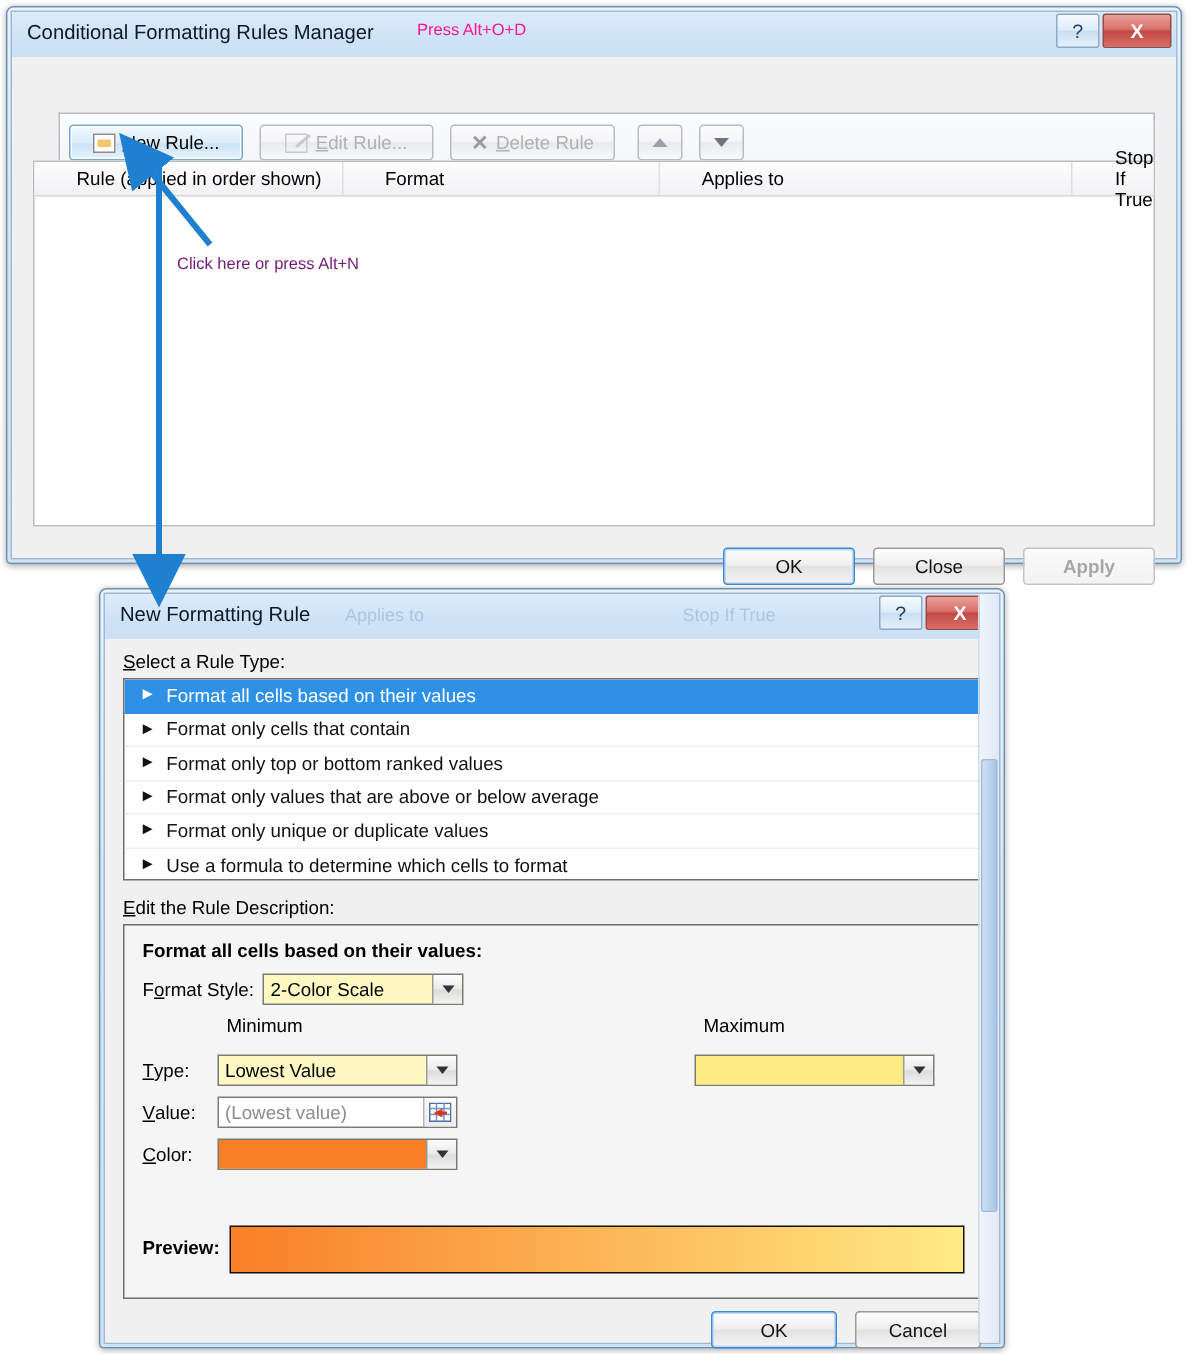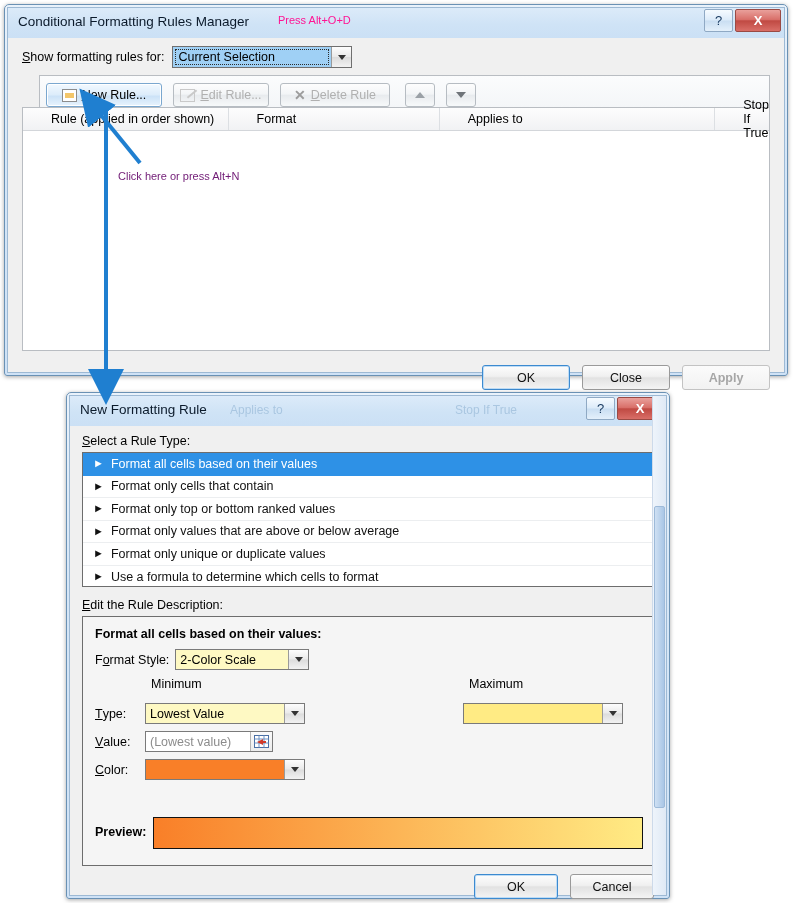--- a/index.html
+++ b/index.html
@@ -145,21 +145,21 @@
   #desc-head{position:absolute;left:12px;top:10px;font-weight:bold;font-size:12.5px;}
   #fmtstyle-row{position:absolute;left:12px;top:32px;display:flex;align-items:center;gap:6px;}
   #fmtstyle-combo{width:134px;height:21px;}
   #minmax-lbl-min{position:absolute;left:68px;top:60px;}
   #minmax-lbl-max{position:absolute;left:386px;top:60px;}
 
   .fcol{position:absolute;width:160px;}
   .frow{display:flex;align-items:center;height:21px;margin-bottom:7px;}
   .fcombo{width:160px;height:21px;}
   .fval{
-    width:128px;height:21px;border:1px solid #7a7a7a;background:#fff;
+    width:160px;height:21px;border:1px solid #7a7a7a;background:#fff;
     display:flex;align-items:stretch;box-sizing:border-box;
   }
   .fval .ph{flex:1;display:flex;align-items:center;padding-left:4px;color:#8c8c8c;font-size:12.5px;}
   .rngbtn{
     width:21px;border-left:1px solid #b4b4b4;
     background:linear-gradient(180deg,#fafafa,#ececec);
     display:flex;align-items:center;justify-content:center;
   }
   .swatch{width:137px;border:none;}
   .lblcol{position:absolute;width:58px;}
@@ -207,36 +207,27 @@
  <div class="frame-inner">
   <div class="titlebar">
     <div class="title-text">Conditional Formatting Rules Manager</div>
     <div class="winbtns">
       <div class="wbtn">?</div>
       <div class="wbtn close">X</div>
     </div>
   </div>
 
   <div id="d1body">
-    <div id="showrow">
-      <span class="lbl"><span class="u">S</span><span>how formatting rules for:</span></span>
-      <div class="combo" id="showcombo">
-        <div class="cval">Current Selection</div>
-        <div class="carrow">
-              <span class="tri-d"></span>
-            </div>
-      </div>
-    </div>
 
     <div id="toolbar">
       <div class="tbtn hot" style="width:116px;height:24px;">
         <span class="newrule-ico"></span>
         <span><span class="u">N</span><span>ew Rule...</span></span>
       </div>
-      <div class="tbtn gdis" style="width:96px;height:24px;">
+      <div class="tbtn gdis" style="width:116px;height:24px;">
         <span class="editrule-ico"></span>
         <span><span class="u">E</span><span>dit Rule...</span></span>
       </div>
       <div class="tbtn gdis" style="width:110px;height:24px;">
         <span class="xico">✕</span>
         <span><span class="u">D</span><span>elete Rule</span></span>
       </div>
       <div class="tbtn" style="width:30px;height:24px;margin-left:4px;">
         <span class="tri-u"></span>
       </div>

